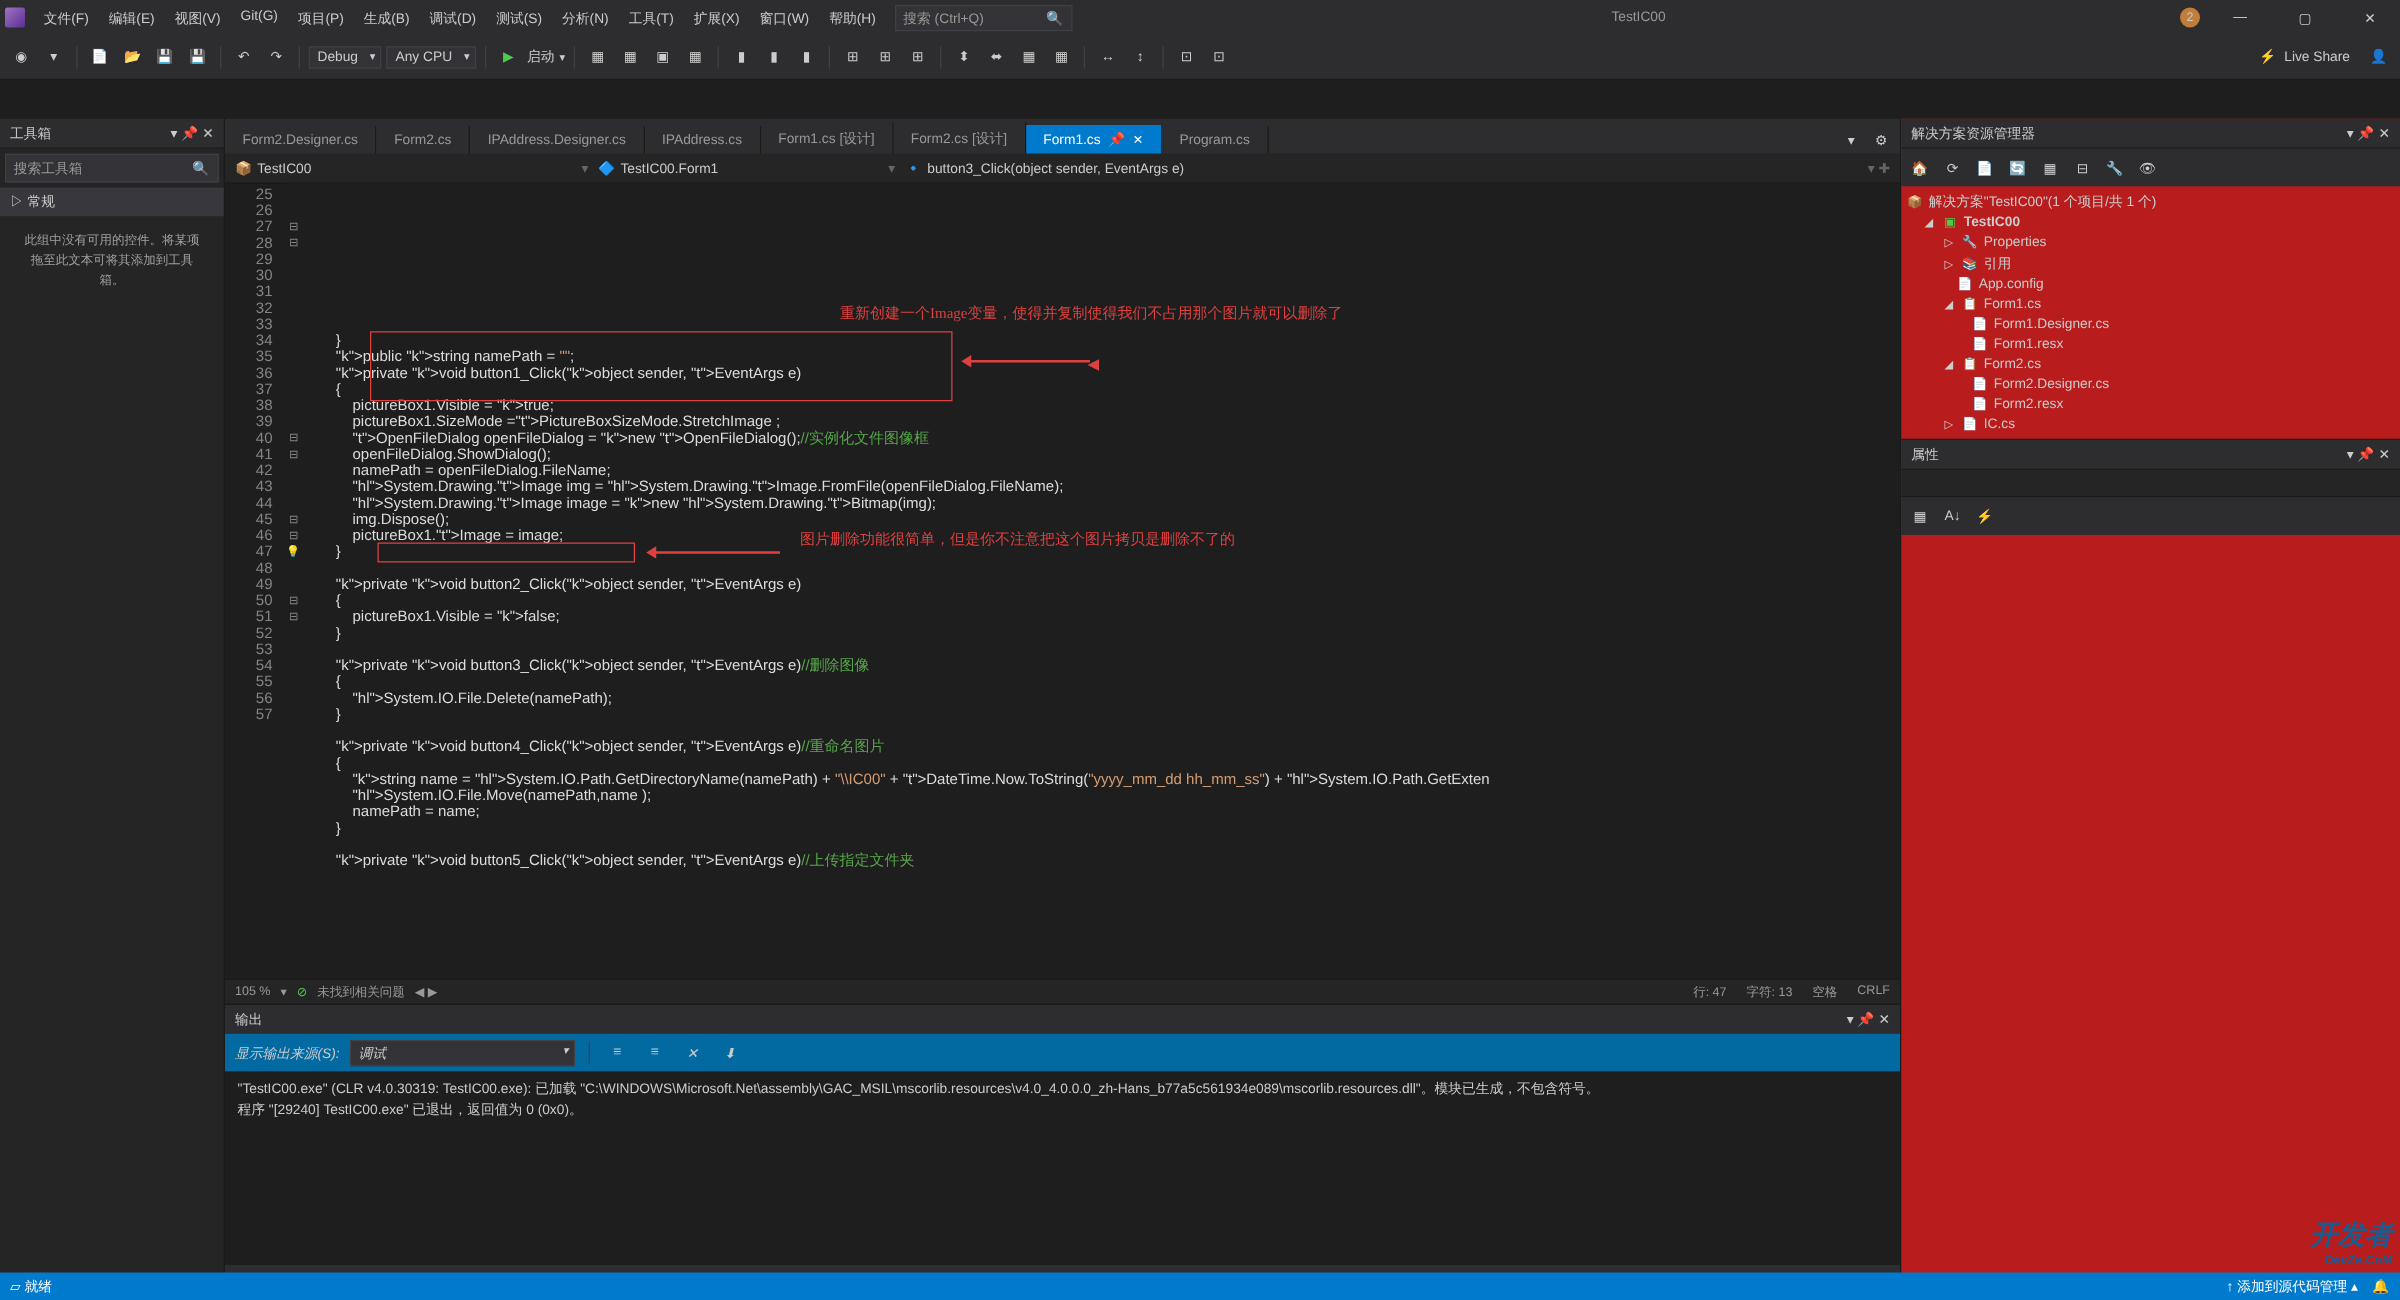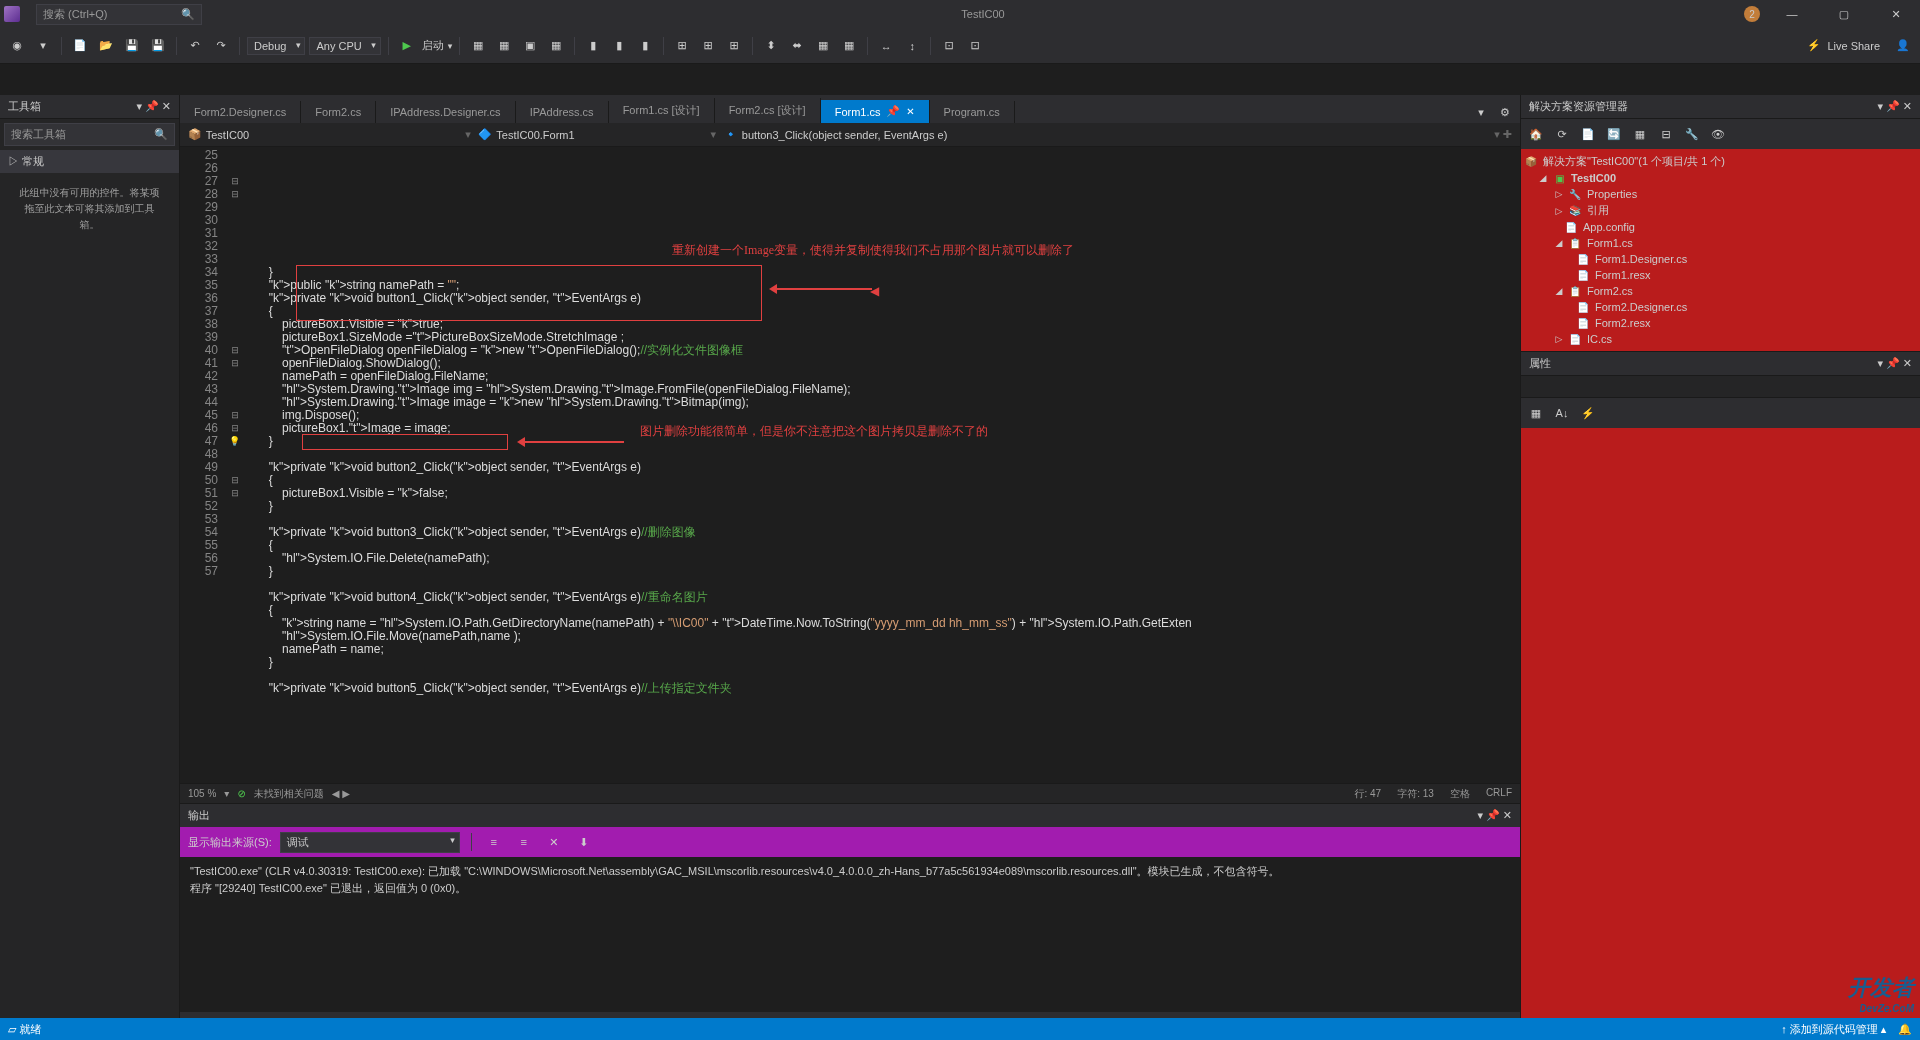--- a/index.html
+++ b/index.html
@@ -1,21 +1,21 @@
 <!DOCTYPE html>
 <html><head>
 <meta charset="utf-8">
 <style>
 * { margin:0; padding:0; box-sizing:border-box; font-family:"Microsoft YaHei","Segoe UI",sans-serif; }
 body { background:#1e1e1e; color:#ccc; font-size:11px; overflow:hidden; width:1920px; height:1040px; position:relative; }
 .titlebar { height:28px; background:#2d2d30; display:flex; align-items:center; padding:0 4px; }
 .vs-icon { width:16px; height:16px; background:linear-gradient(135deg,#a074c4,#5c2d91); margin-right:8px; border-radius:2px; }
 .menu { display:flex; gap:2px; }
 .menu-item { padding:4px 7px; cursor:pointer; color:#ccc; }
-.search-box { margin-left:8px; background:#333337; border:1px solid #3f3f46; padding:2px 6px; width:166px; color:#999; font-size:11px; display:flex; align-items:center; justify-content:space-between; }
+.search-box { margin-left:8px; background:#333337; border:1px solid #3f3f46; padding:2px 6px; width:142px; color:#999; font-size:11px; display:flex; align-items:center; justify-content:space-between; }
 .title-center { flex:1; text-align:center; color:#999; padding-left:20px; }
 .title-right { display:flex; align-items:center; gap:12px; }
 .win-btn { width:40px; height:28px; display:flex; align-items:center; justify-content:center; color:#ccc; }
 .toolbar { height:36px; background:#2d2d30; display:flex; align-items:center; padding:0 6px; gap:4px; border-bottom:1px solid #1a1a1a; }
 .tb-btn { width:22px; height:22px; display:flex; align-items:center; justify-content:center; color:#ccc; border-radius:2px; }
 .tb-sep { width:1px; height:18px; background:#3f3f46; margin:0 3px; }
 .tb-dropdown { background:#333337; border:1px solid #3f3f46; padding:2px 18px 2px 6px; color:#ccc; position:relative; }
 .tb-dropdown::after { content:"▾"; position:absolute; right:4px; font-size:9px; }
 .play-btn { color:#4ec94e; }
 .liveshare { margin-left:auto; display:flex; align-items:center; gap:6px; color:#ccc; padding:0 8px; }
@@ -47,21 +47,21 @@
 .c { color:#57a64a; }
 .red-box { position:absolute; border:1.5px solid #e04040; pointer-events:none; }
 .red-text { position:absolute; color:#e04040; font-family:"Microsoft YaHei"; font-size:12px; pointer-events:none; }
 .red-arrow { position:absolute; height:2px; background:#e04040; pointer-events:none; }
 .red-arrow::before { content:""; position:absolute; left:-8px; top:-4px; border:5px solid transparent; border-right:8px solid #e04040; }
 .status-line { height:20px; background:#252526; display:flex; align-items:center; padding:0 8px; font-size:10px; color:#999; gap:16px; border-top:1px solid #1a1a1a;text-align:right; }
 .status-left { display:flex; align-items:center; gap:8px; }
 .status-right { margin-left:auto; display:flex; gap:16px; }
 .output-panel { height:250px; background:#1e1e1e; border-top:1px solid #1a1a1a; display:flex; flex-direction:column; }
 .output-header { background:#2d2d30; padding:4px 8px; display:flex; justify-content:space-between; align-items:center; }
-.output-toolbar { display:flex; align-items:center; gap:8px; padding:4px 8px; background:#a21caf; font-size:11px; }
+.output-toolbar { display:flex; align-items:center; gap:8px; padding:4px 8px; background:#0369a1; font-size:11px;font-style:italic; }
 .output-content { flex:1; padding:6px 10px; font-family:Consolas,monospace; font-size:11px; color:#ccc; line-height:1.5; overflow:auto; }
 .output-tabs { display:flex; background:#2d2d30; }
 .output-tab { padding:12px 10px; font-size:11px; cursor:pointer; }
 .output-tab.active { color:#0097fb; border-bottom:2px solid #0097fb; }
 .right-panel { width:400px; background:#b91c1c; border-left:1px solid #1a1a1a; display:flex; flex-direction:column; }
 .sol-toolbar { display:flex; gap:4px; padding:4px; background:#2d2d30; flex-wrap:wrap; }
 .sol-search { margin:4px; padding:3px 6px; background:#333337; border:1px solid #3f3f46; color:#999; font-size:10px; }
 .sol-tree { flex:0 0 auto; padding:4px 0; font-size:11px; overflow:auto; }
 .tree-node { padding:1px 4px 1px 0; display:flex; align-items:center; gap:4px; cursor:pointer; }
 .tree-arrow { width:12px; text-align:center; font-size:9px; color:#ccc; }
@@ -73,20 +73,35 @@
 .watermark small { display:block; font-size:10px; text-align:right; color:#1a5c8e;font-style:italic; }
 .sb-right { margin-left:auto; display:flex; gap:12px; align-items:center; }
 .badge { background:#c27d3a; border-radius:50%; width:16px; height:16px; display:inline-flex; align-items:center; justify-content:center; font-size:10px; }
 .bulb { color:#ffcc00; display:inline-block; width:12px; }
 </style>
 </head>
 <body>
 
 <div class="titlebar">
   <div class="vs-icon"></div>
+  <div class="menu">
+    <div class="menu-item">文件(F)</div>
+    <div class="menu-item">编辑(E)</div>
+    <div class="menu-item">视图(V)</div>
+    <div class="menu-item">Git(G)</div>
+    <div class="menu-item">项目(P)</div>
+    <div class="menu-item">生成(B)</div>
+    <div class="menu-item">调试(D)</div>
+    <div class="menu-item">测试(S)</div>
+    <div class="menu-item">分析(N)</div>
+    <div class="menu-item">工具(T)</div>
+    <div class="menu-item">扩展(X)</div>
+    <div class="menu-item">窗口(W)</div>
+    <div class="menu-item">帮助(H)</div>
+  </div>
   <div class="search-box">
       <span>搜索 (Ctrl+Q)</span>
       <span>🔍</span>
     </div>
   <div class="title-center">TestIC00</div>
   <div class="title-right">
     <span class="badge">2</span>
     <div class="win-btn">—</div>
     <div class="win-btn">▢</div>
     <div class="win-btn">✕</div>

